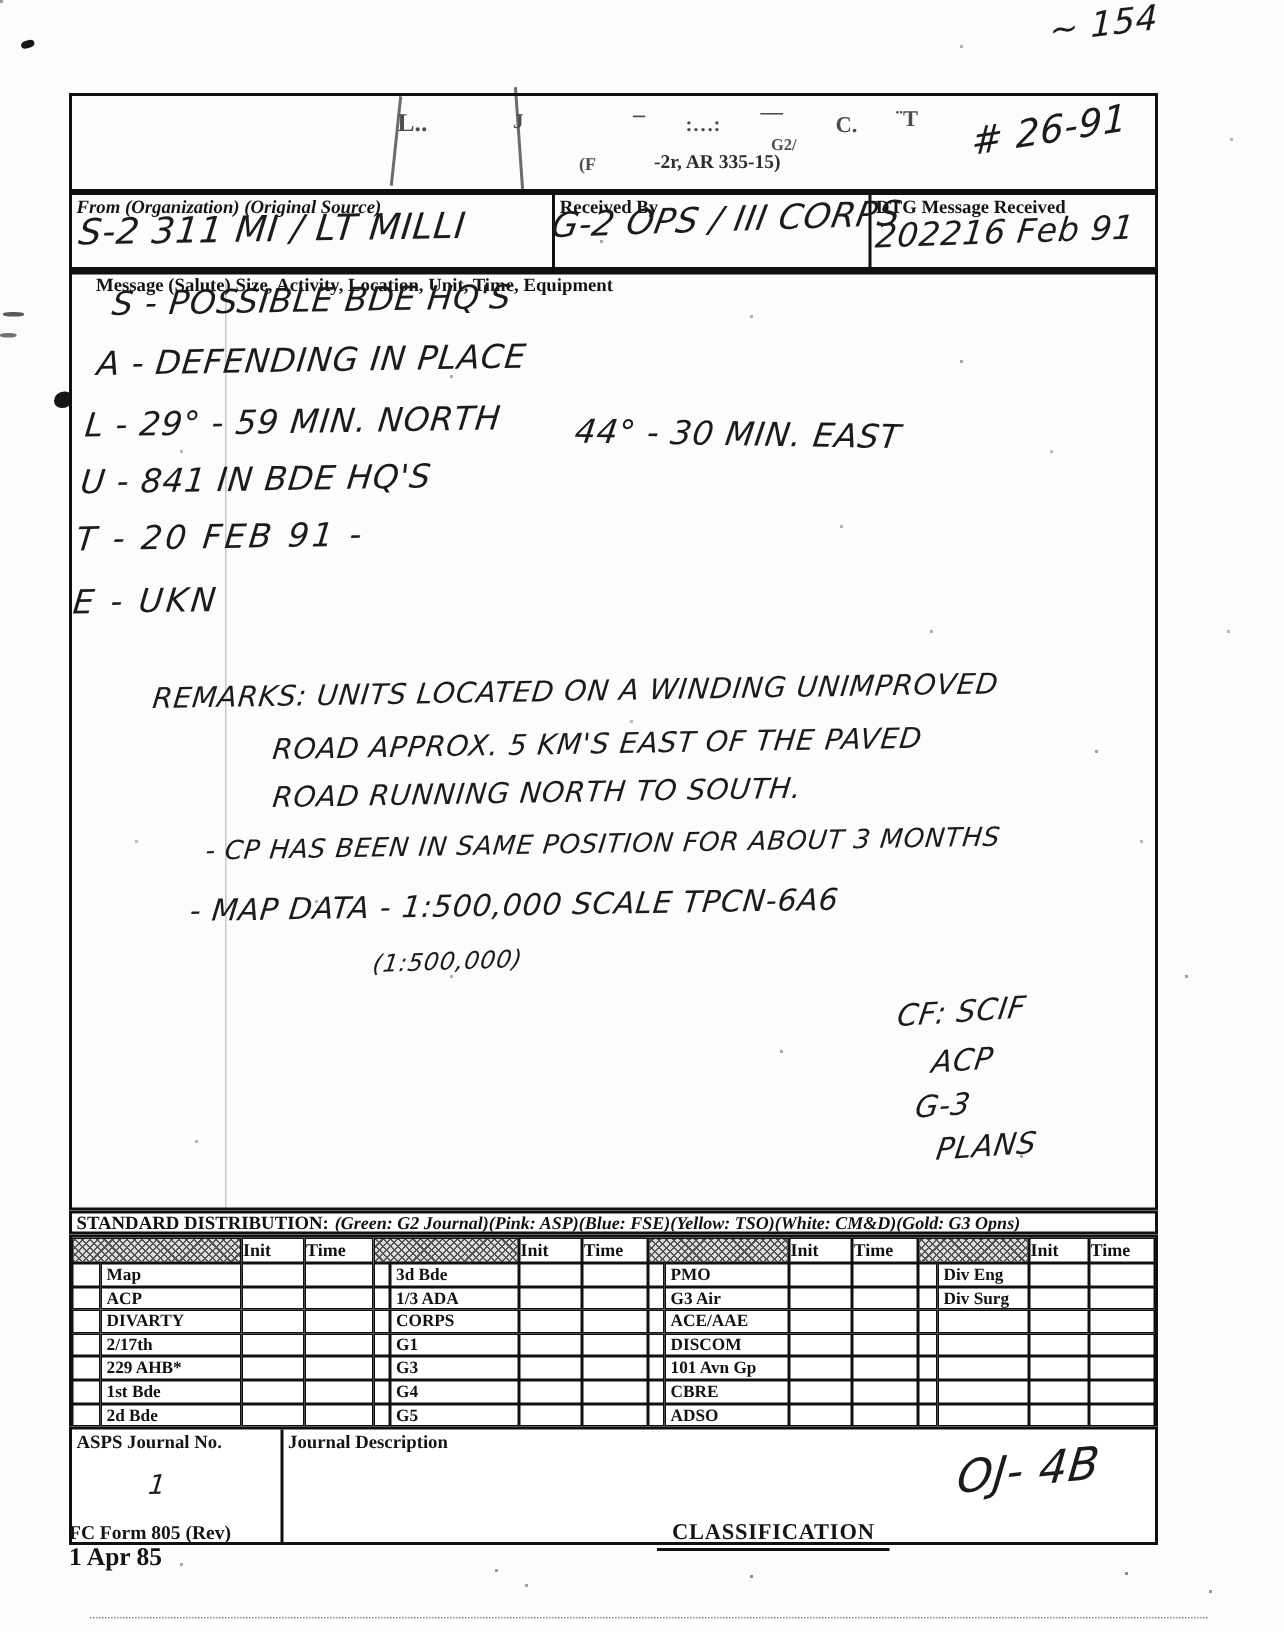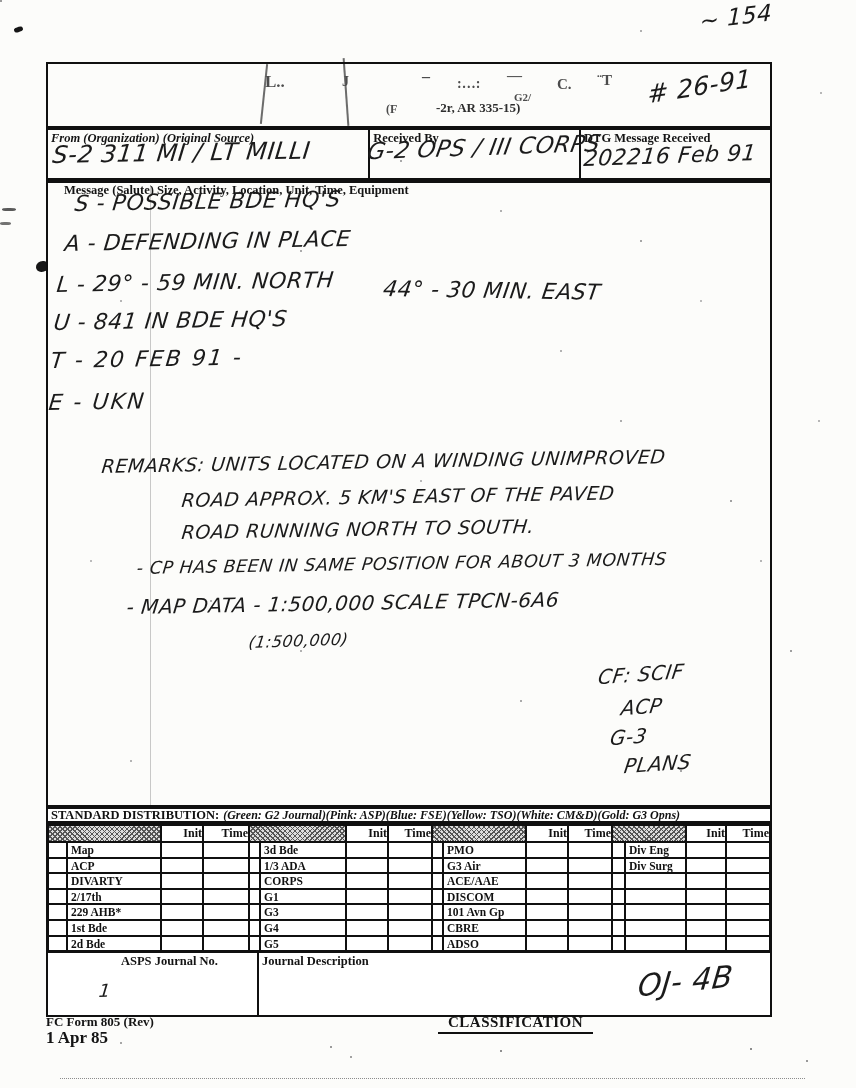--- a/index.html
+++ b/index.html
@@ -26,31 +26,31 @@
   .dist-group{display:grid;grid-template-rows:17px repeat(7,15.6px);box-sizing:border-box;}
   .dg1{grid-template-columns:19px 1fr 42px 46px;width:201px;}
   .dg2{grid-template-columns:11px 1fr 42px 44px;width:183px;}
   .dg3{grid-template-columns:11px 1fr 42px 44px;width:180px;}
   .dg4{grid-template-columns:13px 1fr 40px 44px;width:158px;flex:1;}
   .cell{border:1px solid #101010;box-sizing:border-box;overflow:hidden;}
   .cell.shade{grid-column:1/3;background:#ddd;
     background-image:repeating-linear-gradient(45deg,#555 0 1px,transparent 1px 3.5px),
                      repeating-linear-gradient(-45deg,#555 0 1px,transparent 1px 3.5px);}
   .cell.head{font-family:"Liberation Serif",serif;font-weight:bold;font-size:12px;
-             text-align:right;line-height:15px;}
+             text-align:left;line-height:15px;}
   .cell.name{font-family:"Liberation Serif",serif;font-weight:bold;font-size:11.5px;
              padding-left:3px;line-height:14px;white-space:nowrap;}
   
   .dist-title{position:absolute;left:46px;top:807px;width:726px;height:16px;border:2px solid #101010;
               box-sizing:border-box;background:#fff;display:flex;align-items:center;overflow:hidden;}
   .dist-title .t1{font-weight:bold;font-size:12.5px;margin-left:3px;white-space:nowrap;}
   .dist-title .t2{font-weight:bold;font-style:italic;font-size:12px;margin-left:4px;white-space:nowrap;}
   
-  .journal-row{position:absolute;left:46px;top:951px;width:726px;height:66px;border:2px solid #101010;
-               box-sizing:border-box;display:flex;background:#fff;justify-content:center;}
+  .journal-row{position:absolute;left:46px;top:951px;width:726px;height:79px;border:2px solid #101010;
+               box-sizing:border-box;display:flex;background:#fff;}
   
   .crease{position:absolute;left:150px;top:186px;width:1px;height:764px;background:rgba(20,20,20,.22);}
   .crease2{position:absolute;left:152px;top:950px;width:1px;height:66px;background:rgba(20,20,20,.35);
            transform:rotate(-14deg);transform-origin:top left;}
   .scratch{position:absolute;width:2px;background:rgba(30,30,30,.65);}
   .blob{position:absolute;background:#161616;border-radius:60% 40% 55% 45%;}
   .speckles{position:absolute;left:0;top:0;width:2px;height:2px;background:#9a9a9a;
     box-shadow:120px 300px #b5b5b5,300px 250px #ababab,500px 210px #b0b0b0,640px 240px #a5a5a5,
       700px 300px #bbb,560px 350px #b2b2b2,620px 420px #adadad,420px 480px #b8b8b8,
       730px 500px #a0a0a0,760px 560px #b5b5b5,300px 650px #b1b1b1,520px 700px #aaa,

